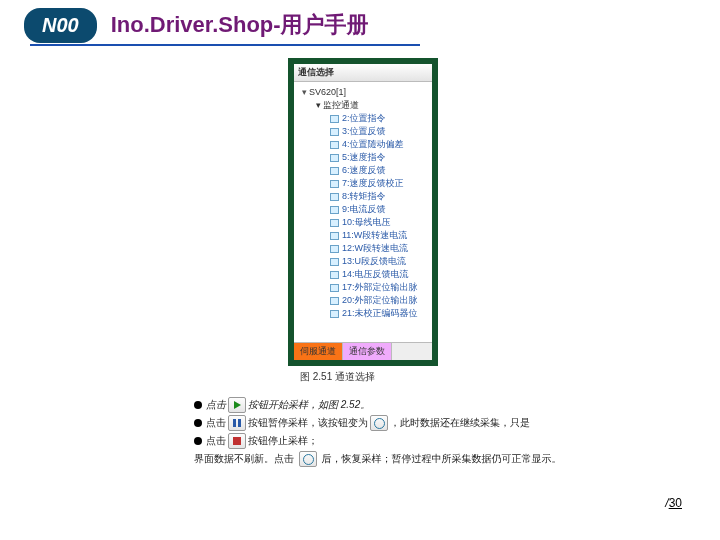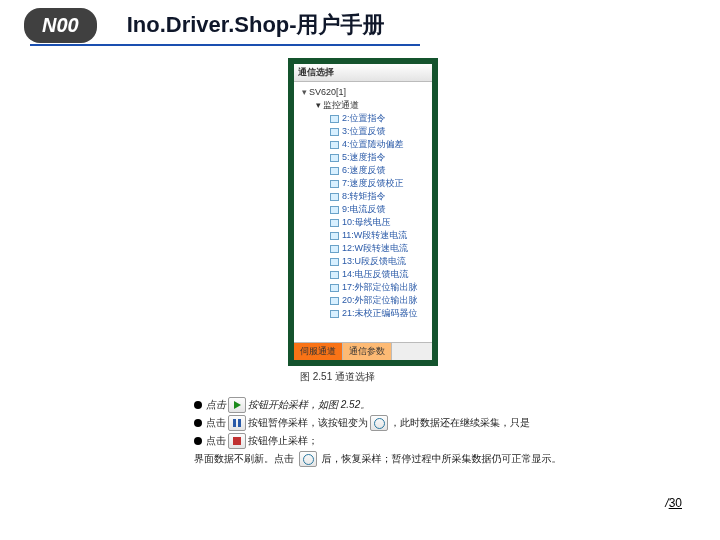--- a/index.html
+++ b/index.html
@@ -10,34 +10,34 @@
     background: #fff;
     position: relative;
     overflow: hidden;
   }
   .header {
     display: flex;
     align-items: center;
     height: 50px;
   }
   .logo-box {
-    background: #404040;
+    background: #0c4a6e;
     color: #fff;
     font-weight: bold;
     font-style: italic;
     font-size: 20px;
     padding: 6px 18px;
     border-radius: 16px;
     margin-left: 24px;
   }
   .title {
     font-size: 22px;
     font-weight: bold;
-    color: #0f172a;
-    margin-left: 30px;
+    color: #701a75;
+    margin-left: 14px;
   }
   .title-underline {
     position: absolute;
     top: 44px;
     left: 120px;
     width: 300px;
     border-bottom: 2px solid #1a4fb0;
   }
   .title-tail {
     position: absolute;
@@ -96,21 +96,21 @@
   }
   .panel-tabs {
     display: flex;
     background: #eee;
     border-top: 1px solid #bbb;
   }
   .panel-tab {
     font-size: 9px;
     padding: 2px 6px;
     border-right: 1px solid #bbb;
-    background: #fdba74;
+    background: #f0abfc;
     color: #333;
   }
   .panel-tab.active { background: #f97316; }
 
   .fig-caption {
     position: absolute;
     top: 370px;
     left: 300px;
     font-size: 10px;
     color: #333;

